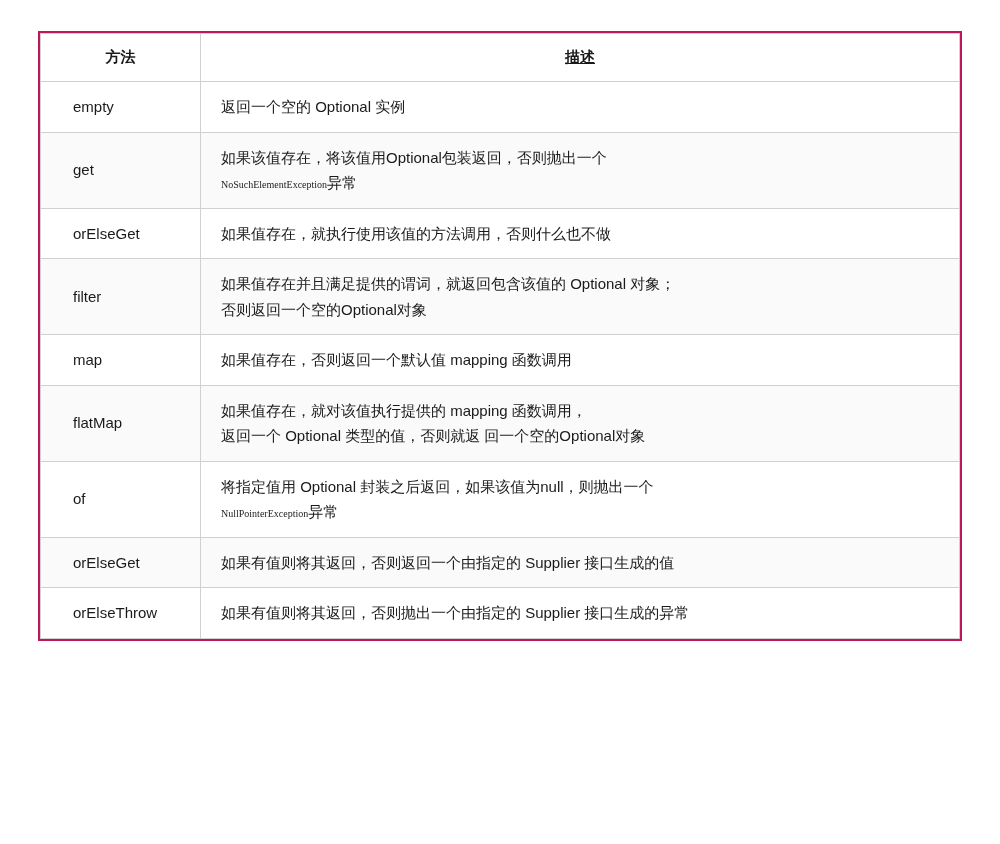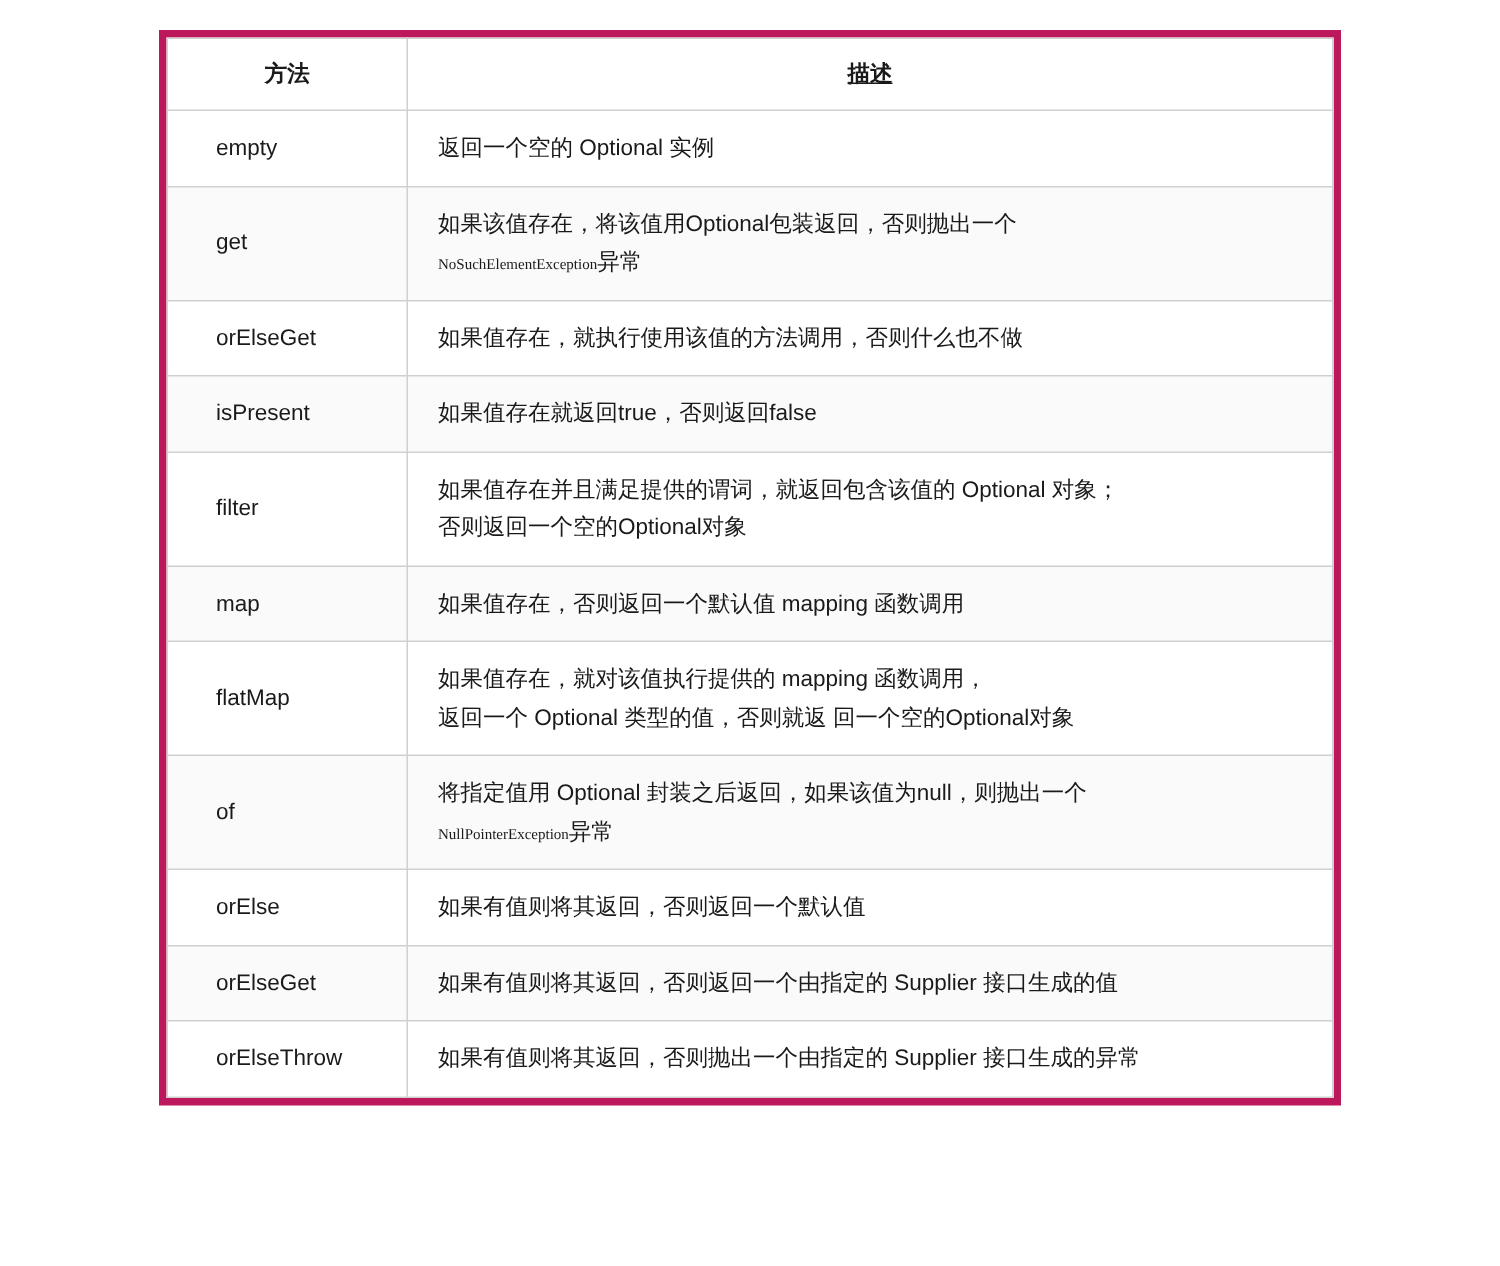--- a/index.html
+++ b/index.html
@@ -10,23 +10,23 @@
 
     body {
       background: #ffffff;
       font-family: -apple-system, BlinkMacSystemFont, "PingFang SC", "Microsoft YaHei", sans-serif;
       font-size: 15px;
       color: #1a1a1a;
       padding: 20px;
     }
 
     .table-container {
-      width: 788px;
-      margin: 0 auto;
-      border: 5px solid #be185d;
+      width: 924px;
+      margin: 11px auto;
+      border: 2px solid #be185d;
       border-collapse: collapse;
     }
 
     table {
       width: 100%;
       border-collapse: collapse;
     }
 
     thead tr {
       background-color: #f5f5f5;
@@ -100,44 +100,36 @@
         </tr>
         <tr>
           <td class="method-cell">get</td>
           <td class="desc-cell"><span>如果该值存在，将该值用Optional包装返回，否则抛出一个</span><br><span></span><code>NoSuchElementException</code><span>异常</span></td>
         </tr>
         <tr>
           <td class="method-cell">orElseGet</td>
           <td class="desc-cell"><span>如果值存在，就执行使用该值的方法调用，否则什么也不做</span></td>
         </tr>
         <tr>
-          <td class="method-cell">isPresent</td>
-          <td class="desc-cell"><span>如果值存在就返回true，否则返回false</span></td>
-        </tr>
-        <tr>
           <td class="method-cell">filter</td>
           <td class="desc-cell"><span>如果值存在并且满足提供的谓词，就返回包含该值的 Optional 对象；</span><br><span>否则返回一个空的Optional对象</span></td>
         </tr>
         <tr>
           <td class="method-cell">map</td>
           <td class="desc-cell"><span>如果值存在，否则返回一个默认值 mapping 函数调用</span></td>
         </tr>
         <tr>
           <td class="method-cell">flatMap</td>
           <td class="desc-cell"><span>如果值存在，就对该值执行提供的 mapping 函数调用，</span><br><span>返回一个 Optional 类型的值，否则就返 回一个空的Optional对象</span></td>
         </tr>
         <tr>
           <td class="method-cell">of</td>
           <td class="desc-cell"><span>将指定值用 Optional 封装之后返回，如果该值为null，则抛出一个</span><br><span></span><code>NullPointerException</code><span>异常</span></td>
         </tr>
         <tr>
-          <td class="method-cell">orElse</td>
-          <td class="desc-cell"><span>如果有值则将其返回，否则返回一个默认值</span></td>
-        </tr>
-        <tr>
           <td class="method-cell">orElseGet</td>
           <td class="desc-cell"><span>如果有值则将其返回，否则返回一个由指定的 Supplier 接口生成的值</span></td>
         </tr>
         <tr>
           <td class="method-cell">orElseThrow</td>
           <td class="desc-cell"><span>如果有值则将其返回，否则抛出一个由指定的 Supplier 接口生成的异常</span></td>
         </tr>
       </tbody>
   </table>
 </div>

